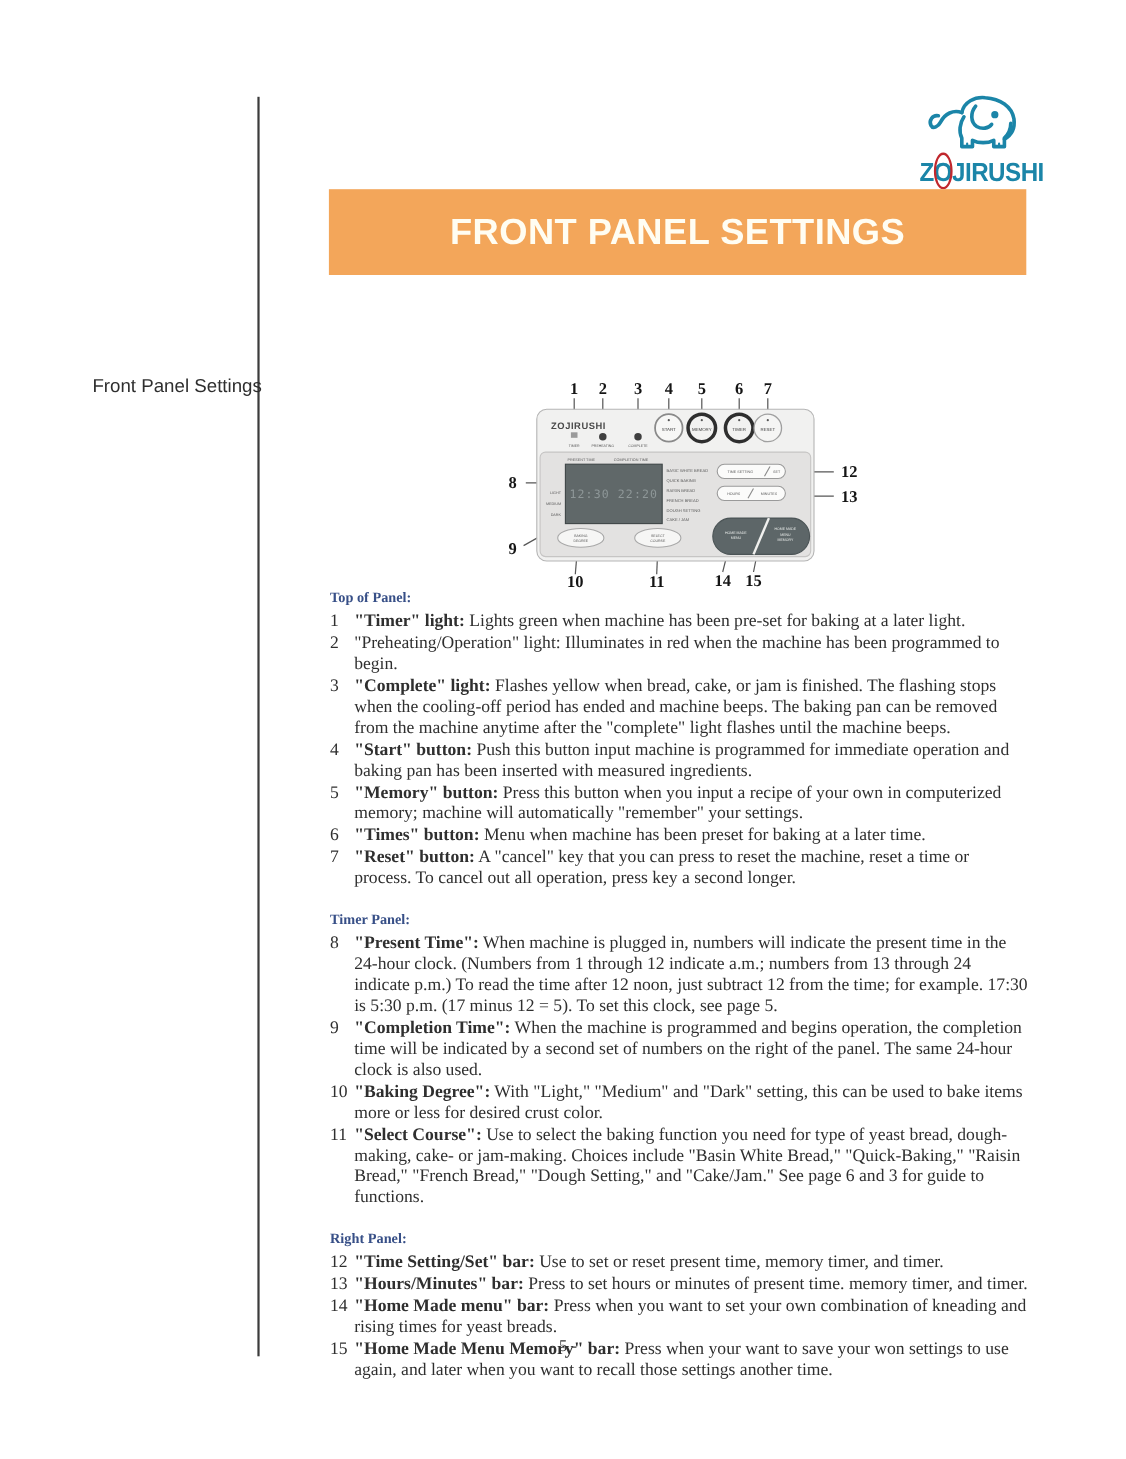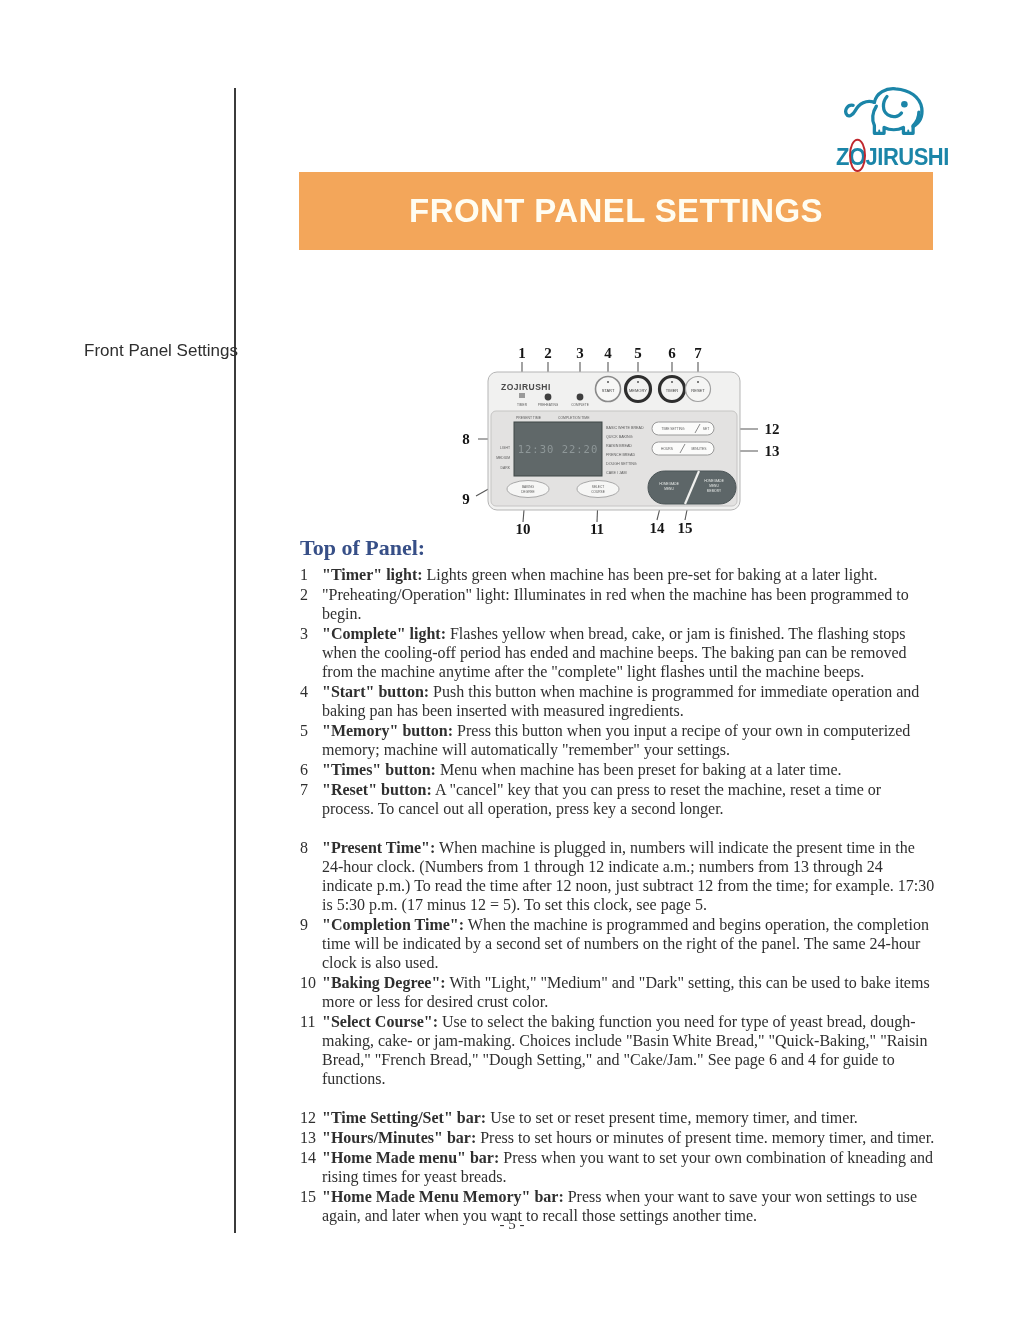--- a/index.html
+++ b/index.html
@@ -27,21 +27,21 @@
     font-family:"Liberation Sans",sans-serif;font-weight:bold;font-size:22px;letter-spacing:-0.5px;
     color:var(--logoblue,#1B85A8);transform:scaleY(1.08);white-space:nowrap;
   }
   .red-ring{
     position:absolute;left:13px;top:-4px;width:13px;height:27px;
     border:2.5px solid var(--logored,#C0272D);border-radius:50%;pointer-events:none;
   }
   .content{position:absolute;left:300px;top:535px;width:637px;}
   .section{margin-bottom:20px;}
   .section h2{
-    margin:0 0 4px 0;font-size:22px;font-weight:bold;color:var(--navy,#374F87);
+    margin:0 0 4px 0;font-size:13px;font-weight:bold;color:var(--navy,#374F87);
     font-family:"Liberation Serif",serif;
   }
   .item{position:relative;padding-left:22px;font-size:16px;line-height:19px;margin-bottom:1px;}
   .item .num{position:absolute;left:0;top:0;}
   .item b{font-weight:bold;}
   .pagenum{position:absolute;left:0;top:1216px;width:1024px;text-align:center;font-size:15px;color:#333;}
   .diagram{position:absolute;left:452px;top:332px;}
   
   .co{font:bold 15px "Liberation Serif",serif;fill:#151515;}
   .ld{stroke:#565656;stroke-width:1.1;fill:none;}
@@ -184,32 +184,34 @@
       <text x="233" y="201" class="co" text-anchor="middle">15</text>
     </g>
   </svg>
 
   <div class="content">
       <div class="section">
         <h2>Top of Panel:</h2>
         <div class="item"><span class="num">1</span><span><b>"Timer" light:</b><span> Lights green when machine has been pre-set for baking at a later light.</span></span></div>
         <div class="item"><span class="num">2</span><span><span>"Preheating/Operation" light: Illuminates in red when the machine has been programmed to begin.</span></span></div>
         <div class="item"><span class="num">3</span><span><b>"Complete" light:</b><span> Flashes yellow when bread, cake, or jam is finished. The flashing stops when the cooling-off period has ended and machine beeps. The baking pan can be removed from the machine anytime after the "complete" light flashes until the machine beeps.</span></span></div>
-        <div class="item"><span class="num">4</span><span><b>"Start" button:</b><span> Push this button when machine is programmed for immediate operation and baking pan has been inserted with measured ingredients.</span></span></div>
+        <div class="item"><span class="num">4</span><span><b>"Start" button:</b><span> Push this button input machine is programmed for immediate operation and baking pan has been inserted with measured ingredients.</span></span></div>
         <div class="item"><span class="num">5</span><span><b>"Memory" button:</b><span> Press this button when you input a recipe of your own in computerized memory; machine will automatically "remember" your settings.</span></span></div>
         <div class="item"><span class="num">6</span><span><b>"Times" button:</b><span> Menu when machine has been preset for baking at a later time.</span></span></div>
         <div class="item"><span class="num">7</span><span><b>"Reset" button:</b><span> A "cancel" key that you can press to reset the machine, reset a time or process. To cancel out all operation, press key a second longer.</span></span></div>
       </div>
       <div class="section">
+        <h2>Timer Panel:</h2>
         <div class="item"><span class="num">8</span><span><b>"Present Time":</b><span> When machine is plugged in, numbers will indicate the present time in the 24-hour clock. (Numbers from 1 through 12 indicate a.m.; numbers from 13 through 24 indicate p.m.) To read the time after 12 noon, just subtract 12 from the time; for example. 17:30 is 5:30 p.m. (17 minus 12 = 5). To set this clock, see page 5.</span></span></div>
         <div class="item"><span class="num">9</span><span><b>"Completion Time":</b><span> When the machine is programmed and begins operation, the completion time will be indicated by a second set of numbers on the right of the panel. The same 24-hour clock is also used.</span></span></div>
         <div class="item"><span class="num">10</span><span><b>"Baking Degree":</b><span> With "Light," "Medium" and "Dark" setting, this can be used to bake items more or less for desired crust color.</span></span></div>
-        <div class="item"><span class="num">11</span><span><b>"Select Course":</b><span> Use to select the baking function you need for type of yeast bread, dough-making, cake- or jam-making. Choices include "Basin White Bread," "Quick-Baking," "Raisin Bread," "French Bread," "Dough Setting," and "Cake/Jam." See page 6 and 4 for guide to functions.</span></span></div>
+        <div class="item"><span class="num">11</span><span><b>"Select Course":</b><span> Use to select the baking function you need for type of yeast bread, dough-making, cake- or jam-making. Choices include "Basin White Bread," "Quick-Baking," "Raisin Bread," "French Bread," "Dough Setting," and "Cake/Jam." See page 6 and 3 for guide to functions.</span></span></div>
       </div>
       <div class="section">
+        <h2>Right Panel:</h2>
         <div class="item"><span class="num">12</span><span><b>"Time Setting/Set" bar:</b><span> Use to set or reset present time, memory timer, and timer.</span></span></div>
         <div class="item"><span class="num">13</span><span><b>"Hours/Minutes" bar:</b><span> Press to set hours or minutes of present time. memory timer, and timer.</span></span></div>
         <div class="item"><span class="num">14</span><span><b>"Home Made menu" bar:</b><span> Press when you want to set your own combination of kneading and rising times for yeast breads.</span></span></div>
         <div class="item"><span class="num">15</span><span><b>"Home Made Menu Memory" bar:</b><span> Press when your want to save your won settings to use again, and later when you want to recall those settings another time.</span></span></div>
       </div>
     </div>
 
   <div class="pagenum">- 5 -</div>
 </div>
 

